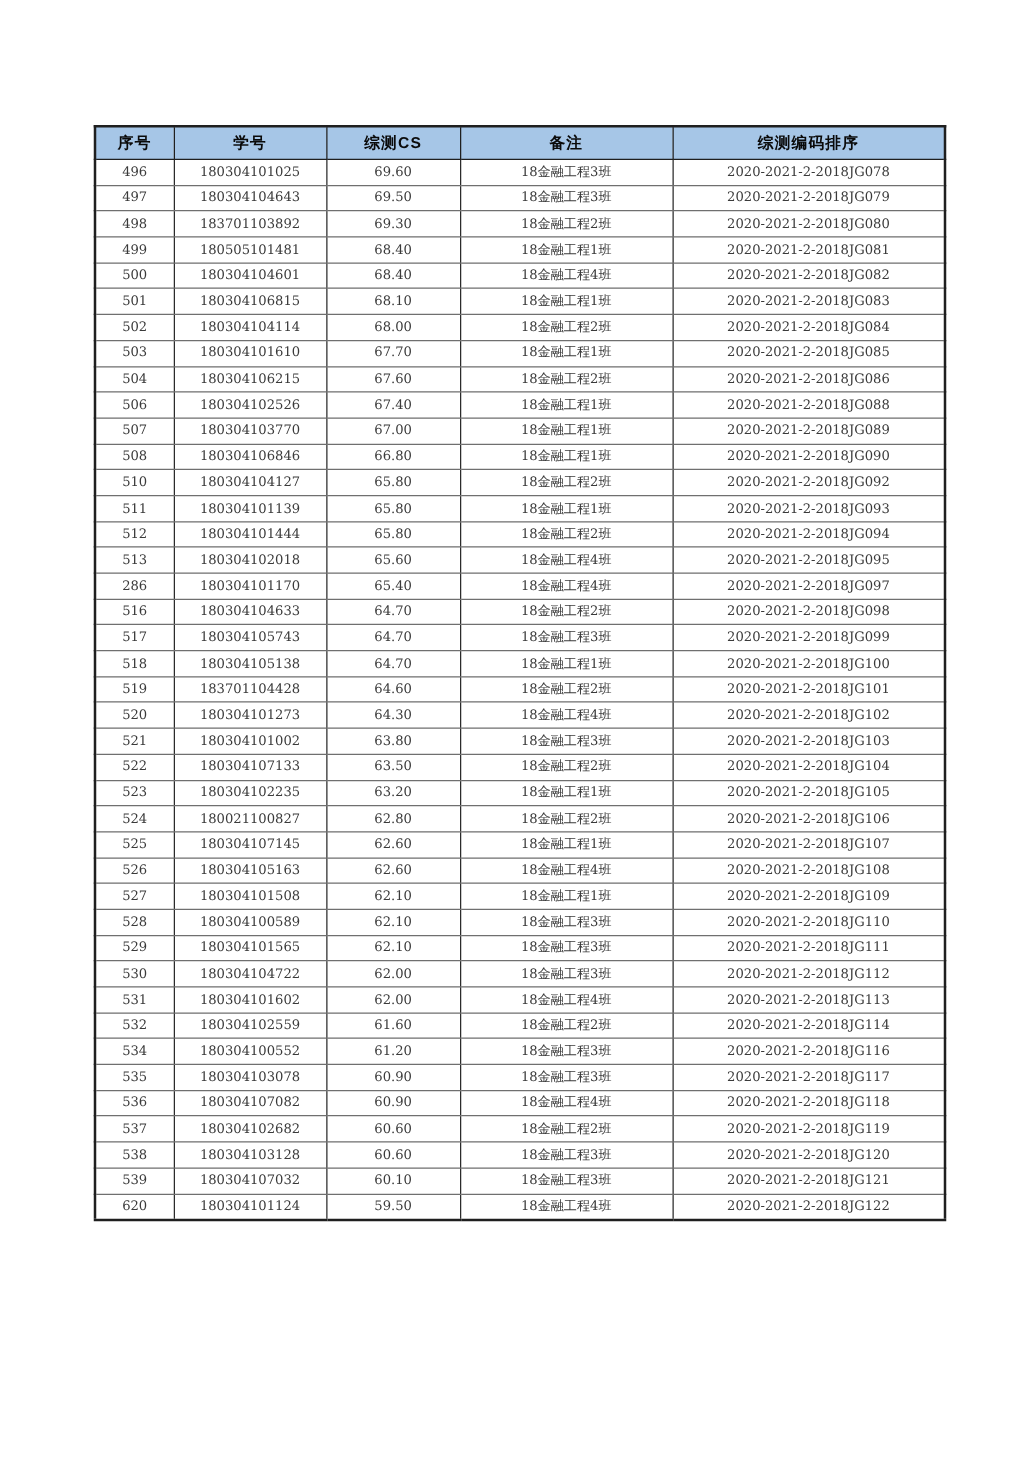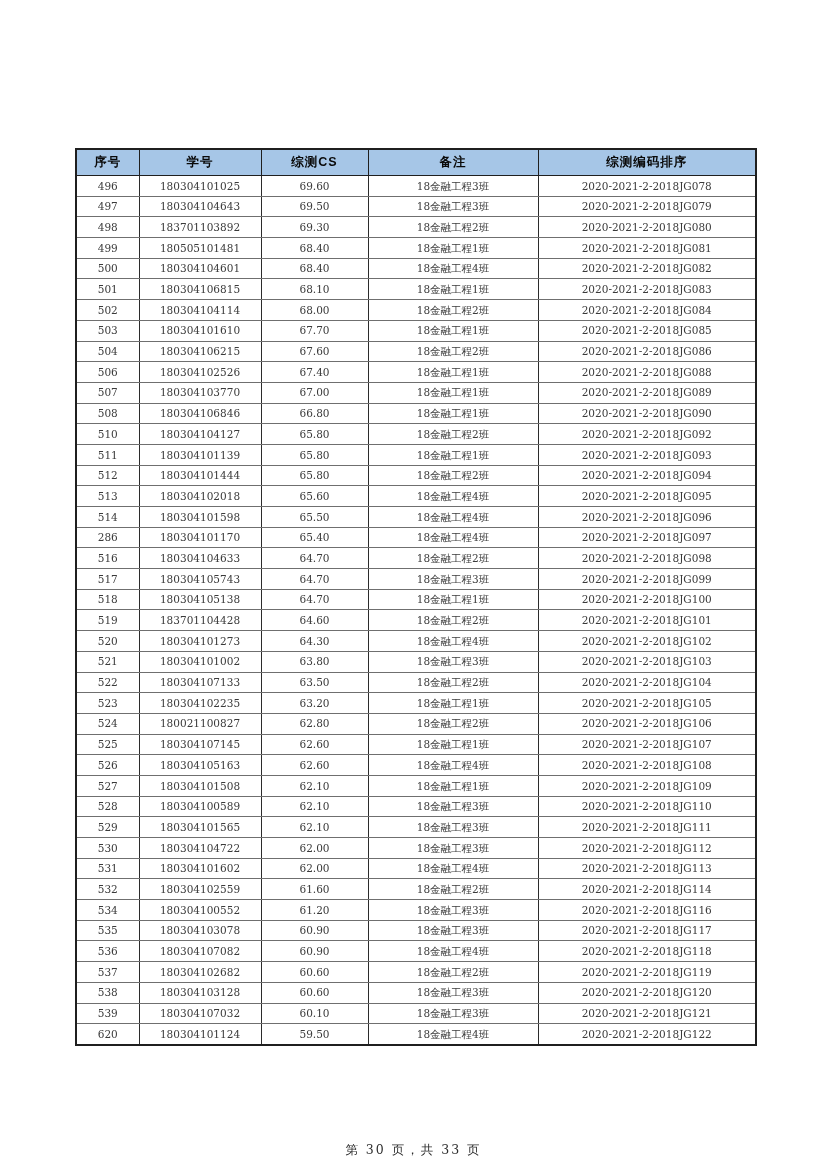--- a/index.html
+++ b/index.html
@@ -11,21 +11,20 @@
     width: 827px;
     height: 1169px;
     position: relative;
     font-family: "DejaVu Serif", serif;
     overflow: hidden;
   }
   .page {
     position: absolute;
     inset: 0;
     background: #ffffff;
-    margin-top: 48px;
   }
   table.score-table {
     position: absolute;
     left: 75px;
     top: 100px;
     width: 680px;
     border-collapse: collapse;
     table-layout: fixed;
     border: 2px solid #1f1f1f;
   }
@@ -208,27 +207,20 @@
           <td>2020-2021-2-2018JG094</td>
         </tr>
         <tr>
           <td>513</td>
           <td>180304102018</td>
           <td>65.60</td>
           <td>18金融工程4班</td>
           <td>2020-2021-2-2018JG095</td>
         </tr>
         <tr>
-          <td>514</td>
-          <td>180304101598</td>
-          <td>65.50</td>
-          <td>18金融工程4班</td>
-          <td>2020-2021-2-2018JG096</td>
-        </tr>
-        <tr>
           <td>286</td>
           <td>180304101170</td>
           <td>65.40</td>
           <td>18金融工程4班</td>
           <td>2020-2021-2-2018JG097</td>
         </tr>
         <tr>
           <td>516</td>
           <td>180304104633</td>
           <td>64.70</td>
@@ -392,17 +384,14 @@
         <tr>
           <td>620</td>
           <td>180304101124</td>
           <td>59.50</td>
           <td>18金融工程4班</td>
           <td>2020-2021-2-2018JG122</td>
         </tr>
       </tbody>
   </table>
 
-  <div class="footer">
-    <span>第 30 页，共 33 页</span>
-  </div>
 
 </div>
 
 </body></html>

